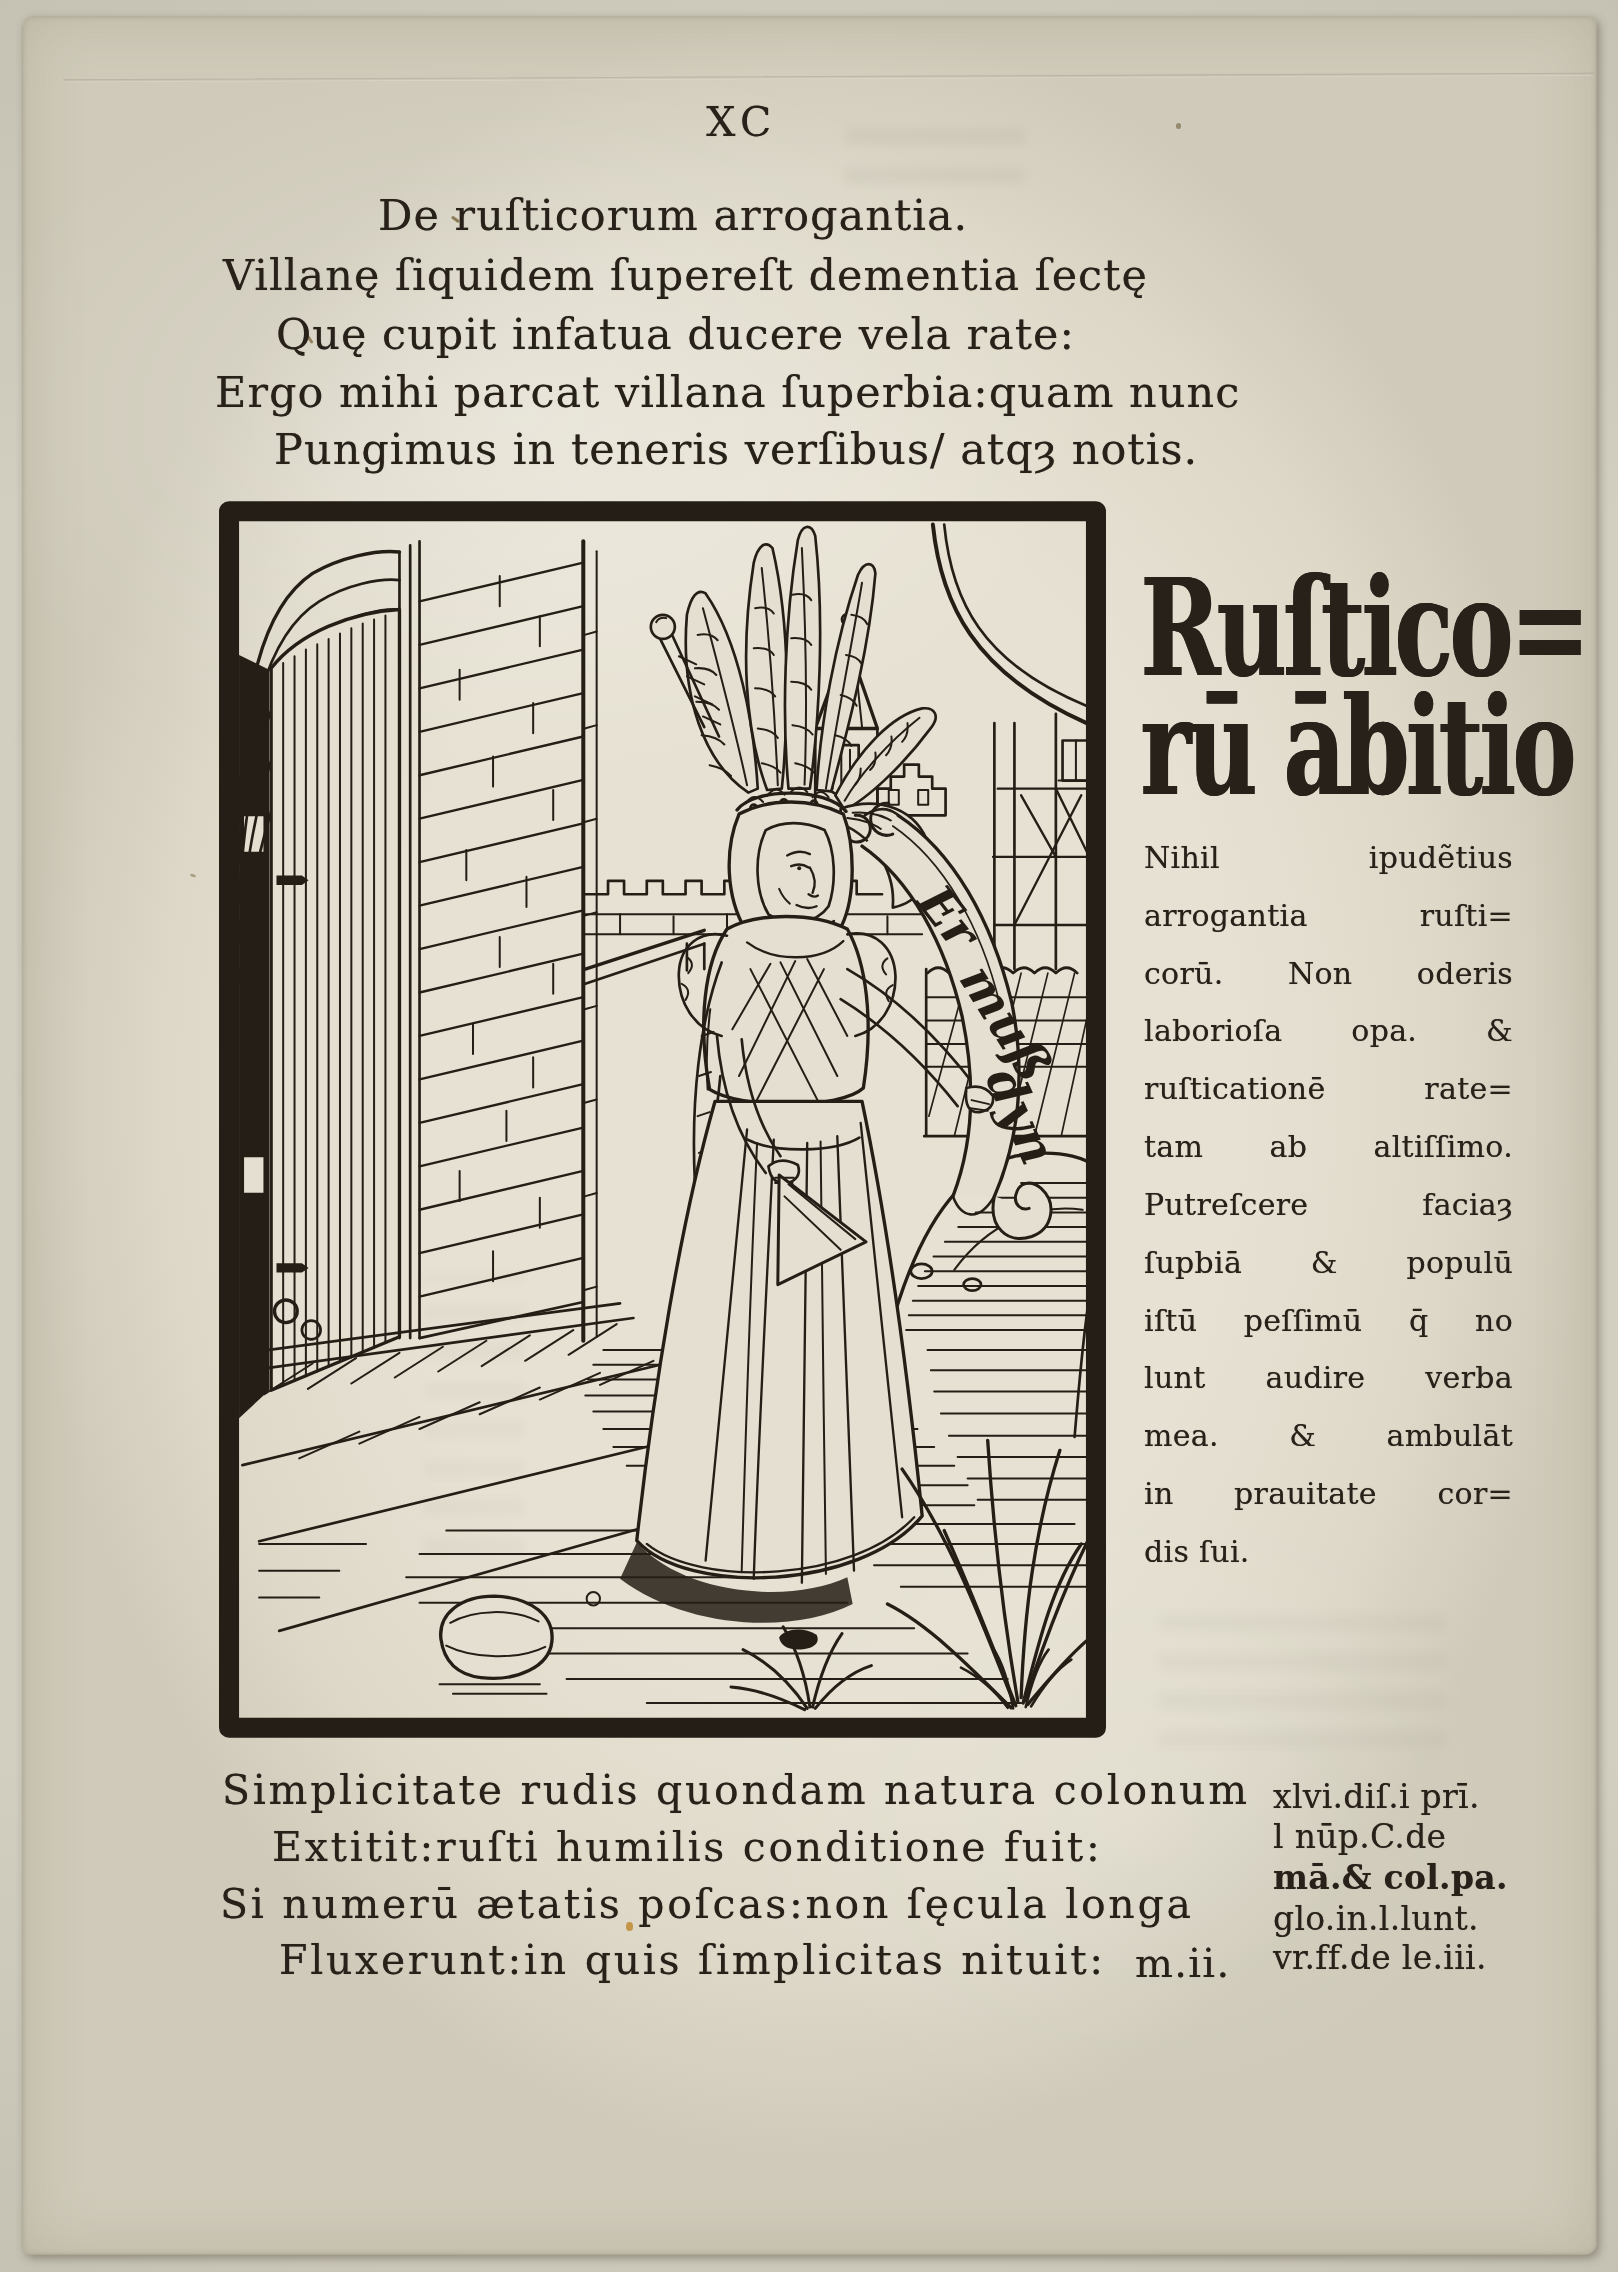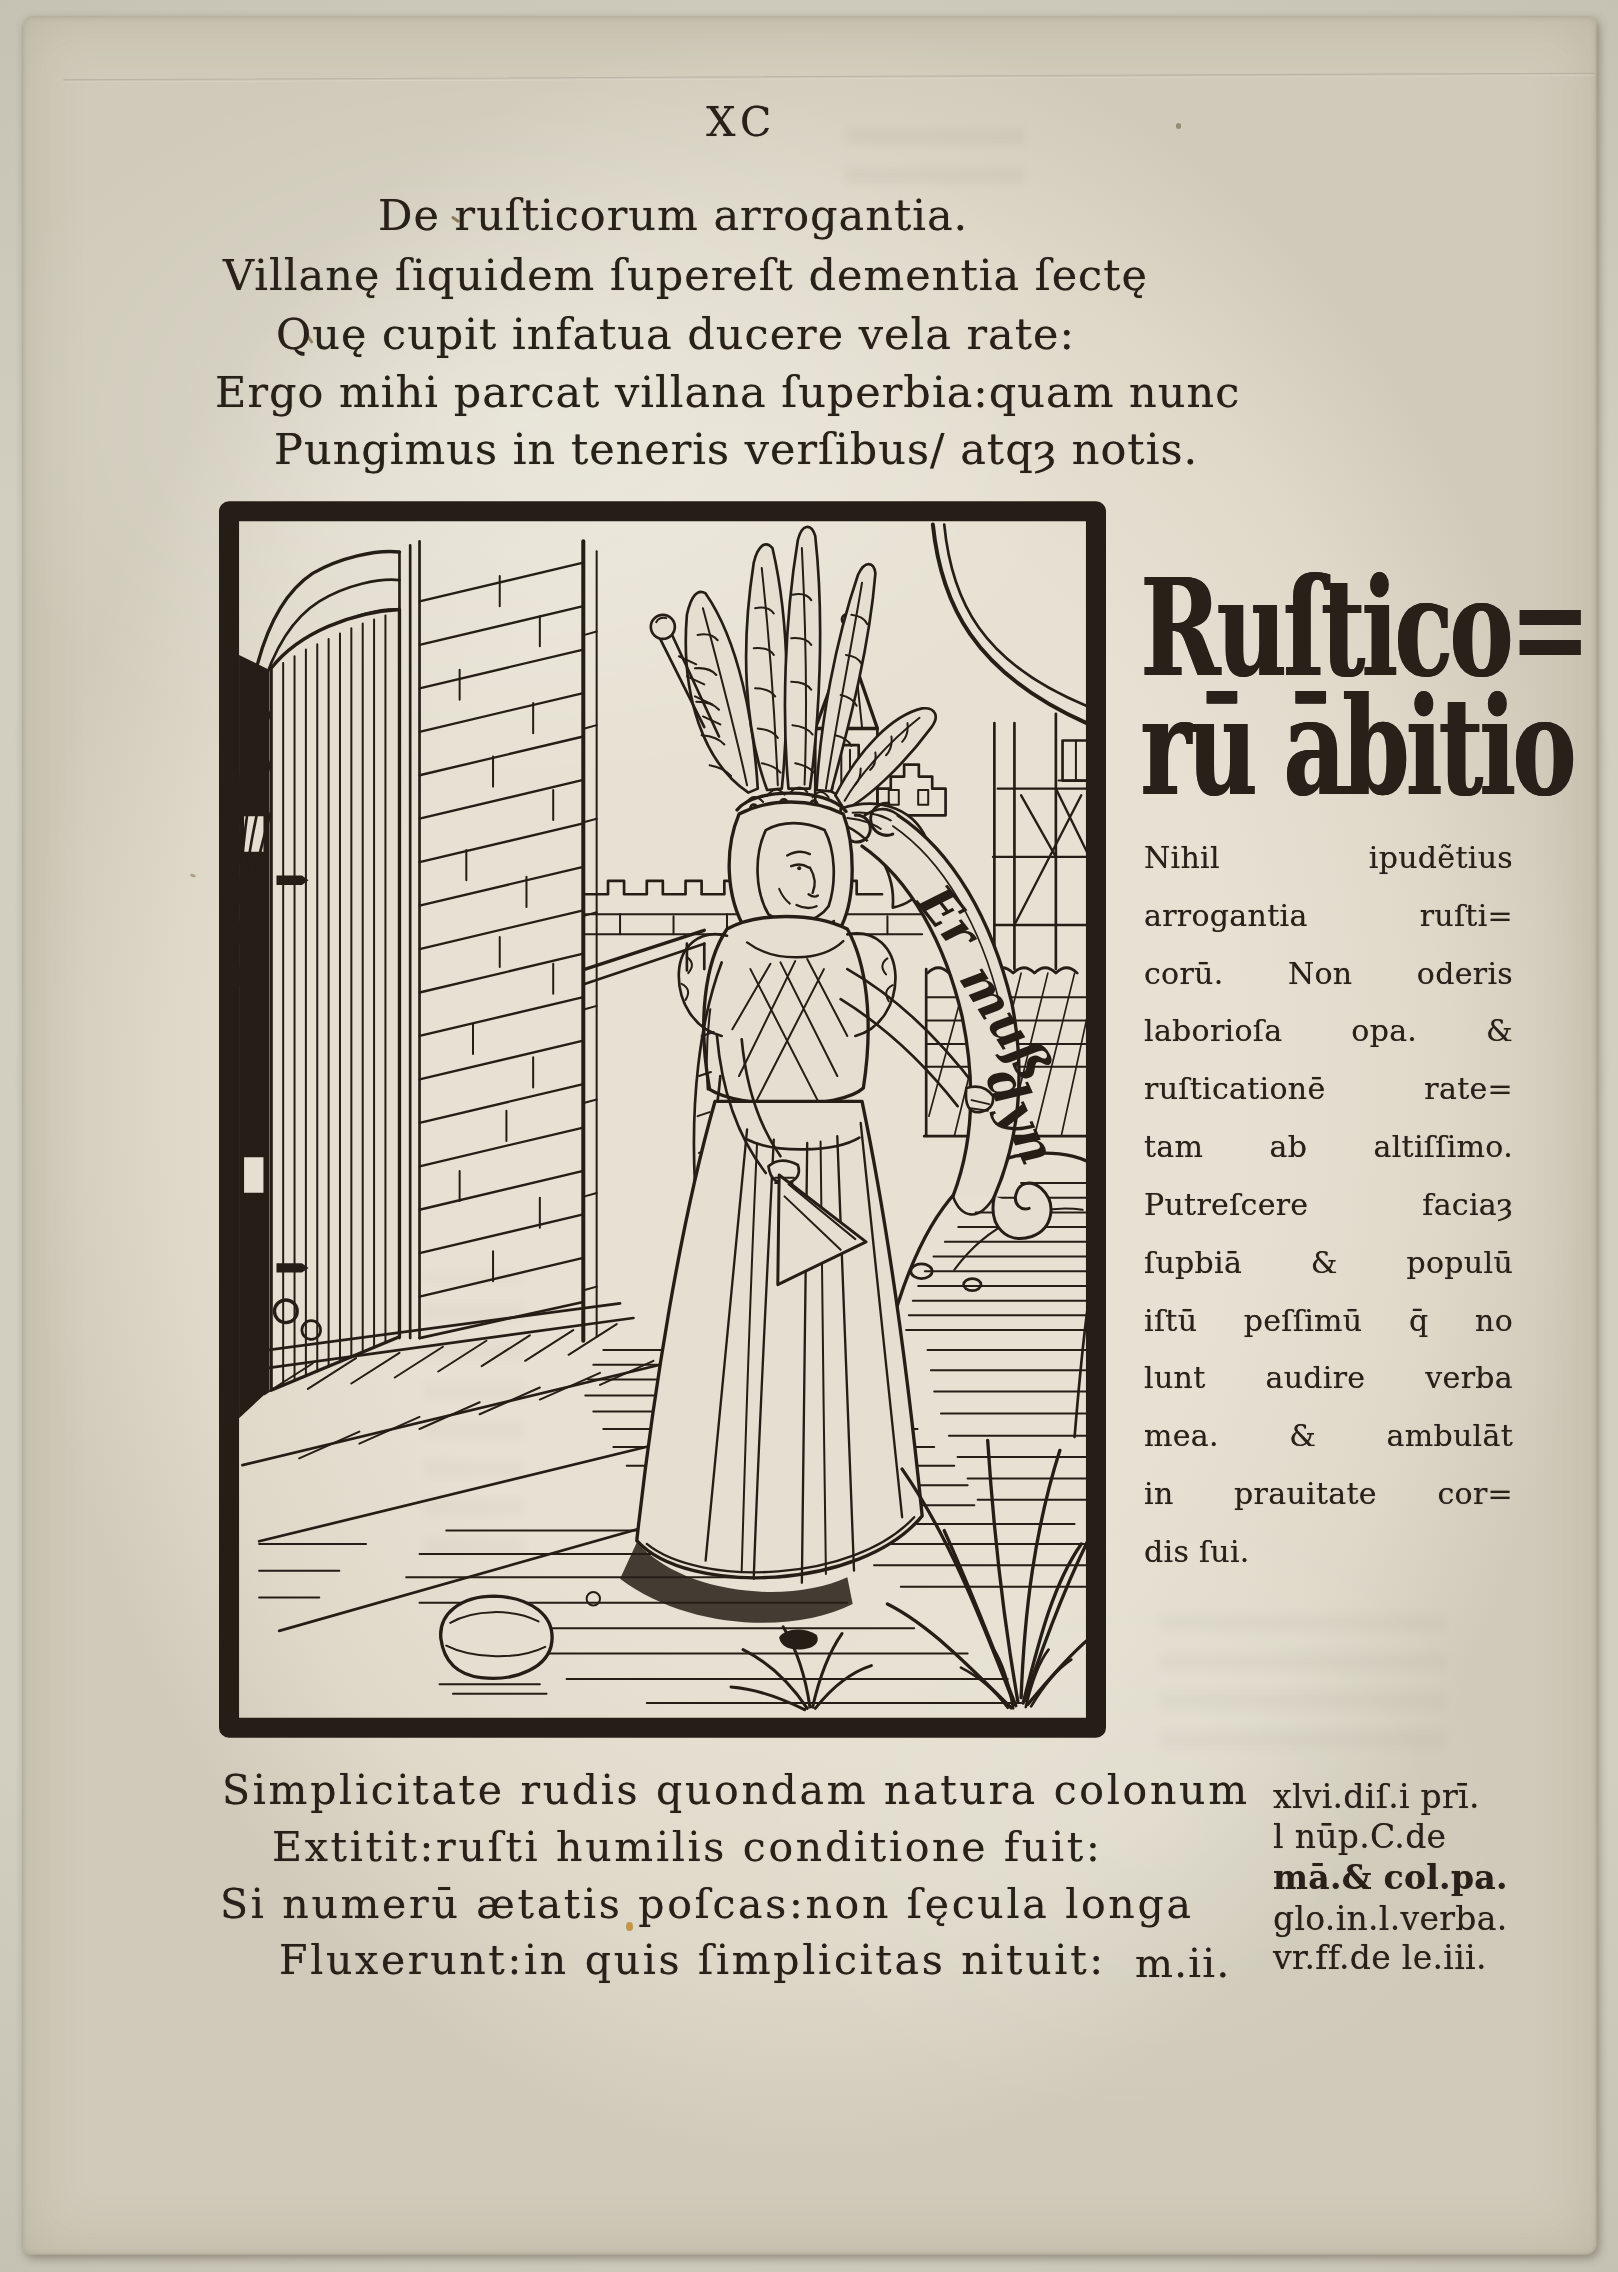--- a/index.html
+++ b/index.html
@@ -114,21 +114,21 @@
 
 <div class="ink bv bv0">Simplicitate rudis quondam natura colonum</div>
 <div class="ink bv bv1">Extitit:ruſti humilis conditione fuit:</div>
 <div class="ink bv bv2">Si numerū ætatis poſcas:non ſęcula longa</div>
 <div class="ink bv bv3">Fluxerunt:in quis ſimplicitas nituit:</div>
 <div class="ink sig">m.ii.</div>
 
 <div class="ink mg mg0">xlvi.diſ.i prī.</div>
 <div class="ink mg mg1">l nūp.C.de</div>
 <div class="ink mg mg2">mā.&amp; col.pa.</div>
-<div class="ink mg mg3">glo.in.l.verba.</div>
+<div class="ink mg mg3">glo.in.l.lunt.</div>
 <div class="ink mg mg4">vr.ff.de le.iii.</div>
 
 <div class="woodcut">
 <svg width="887" height="1237" viewBox="0 0 1327 1850" xmlns="http://www.w3.org/2000/svg">
 <g stroke="#241e17" fill="none" stroke-width="4" stroke-linecap="round" stroke-linejoin="round">
 
   <g>
 
     <path d="M 548 700 L 726 642" stroke-width="5"></path>
     <path d="M 548 722 L 726 662"></path>

